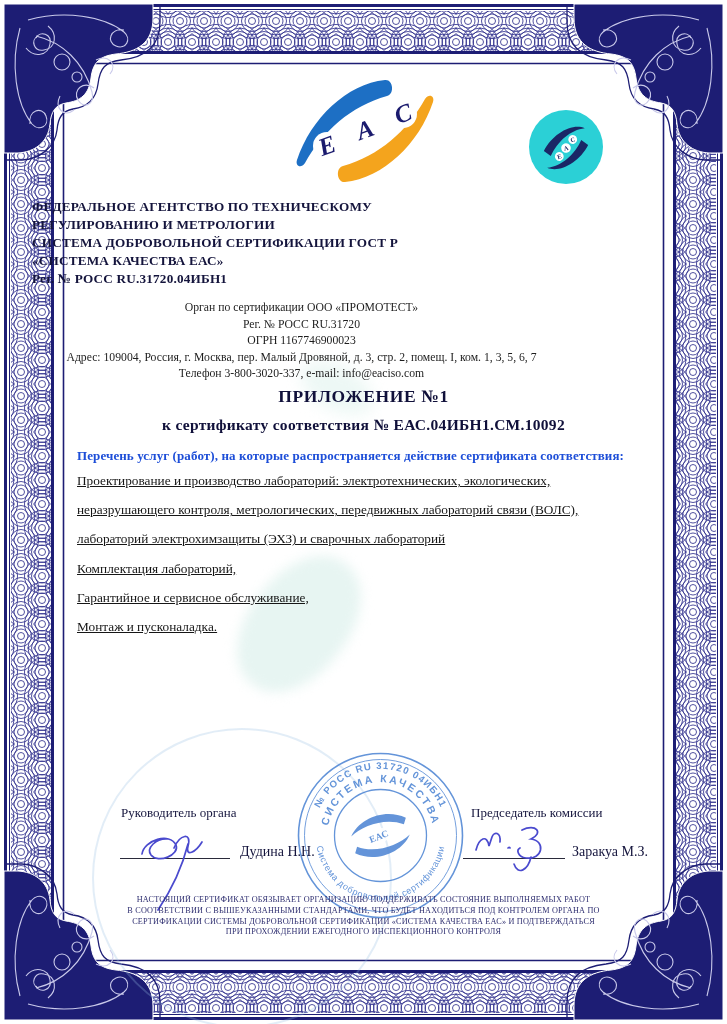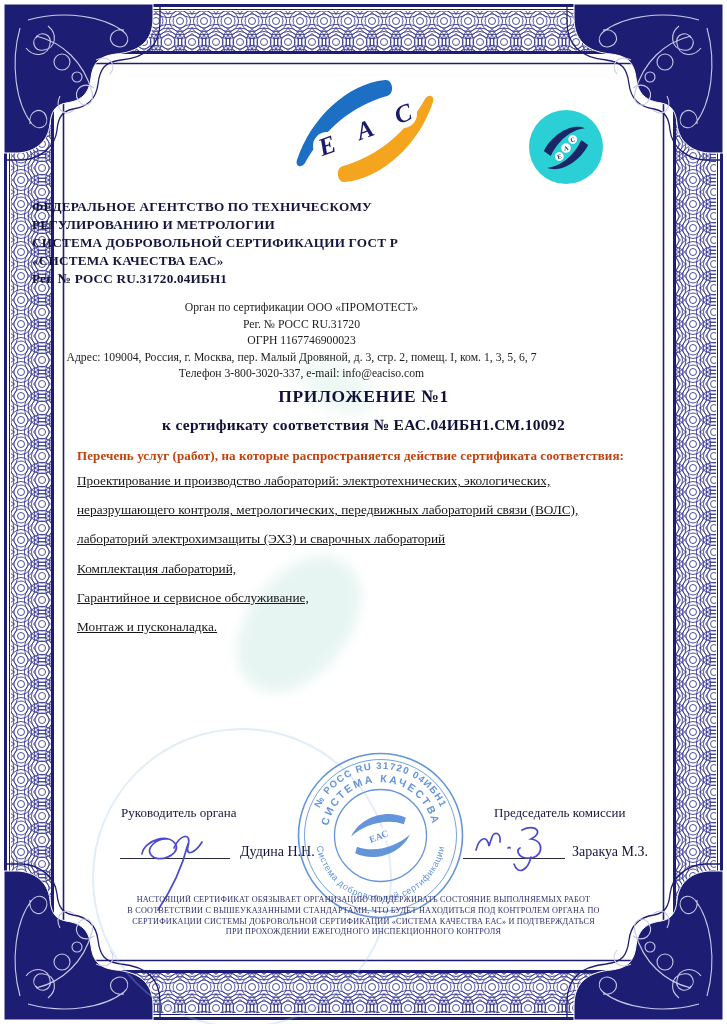--- a/index.html
+++ b/index.html
@@ -9,21 +9,21 @@
   svg{display:block;}
   
   .header-block{top:198px;left:0;width:727px;text-align:left;color:#14143c;
       font-weight:bold;font-size:13.2px;line-height:18px;letter-spacing:.2px;margin-left:32px;}
   .org-block{top:300px;left:0;width:603px;text-align:center;color:#1d1d1d;
       font-size:11.7px;line-height:16.6px;}
   .appendix-title{top:386px;left:0;width:727px;text-align:center;color:#10103a;
       font-weight:bold;font-size:17.5px;letter-spacing:.6px;}
   .appendix-subtitle{top:416px;left:0;width:727px;text-align:center;color:#10103a;
       font-weight:bold;font-size:15.5px;letter-spacing:.3px;}
-  .lead-line{top:448px;left:77px;width:578px;color:#c2410c;
+  .lead-line{top:448px;left:77px;width:578px;color:#1d4ed8;
       font-weight:bold;font-size:13px;letter-spacing:.1px;}
   .services{top:466px;left:77px;width:580px;color:#161616;
       font-size:13.3px;line-height:29.2px;text-decoration:underline;}
   .sig-role{color:#15153d;font-size:13px;}
   .sig-name{color:#15153d;font-size:14px;}
   .sig-line{border-bottom:1.4px solid #2a2a3a;height:0;}
   .footnote{top:895px;left:103px;width:521px;text-align:center;color:#2e2e70;
       font-size:8.2px;line-height:10.8px;letter-spacing:.2px;}
   
   .wm1{top:548px;left:250px;width:98px;height:152px;background:#e7f5f2;
@@ -229,21 +229,21 @@
   <div class="abs sig-line" style="top:858px;left:120px;width:110px"></div>
   <svg class="abs" style="top:820px;left:128px" width="120" height="95" viewBox="0 0 120 95">
     <g fill="none" stroke="#4a4ace" stroke-width="1.7" stroke-linecap="round">
       <path d="M14,34 C16,20 42,12 48,25 C52,35 30,44 23,35 C18,28 28,18 40,19"></path>
       <path d="M46,28 C52,14 64,12 60,26 C57,38 68,32 74,22"></path>
       <path d="M60,24 C54,48 42,72 30,90"></path>
     </g>
   </svg>
   <div class="abs sig-name" style="top:844px;left:240px">Дудина Н.Н.</div>
 
-  <div class="abs sig-role" style="top:805px;left:494px">Председатель комиссии</div>
+  <div class="abs sig-role" style="top:805px;left:471px">Председатель комиссии</div>
   <div class="abs sig-line" style="top:858px;left:463px;width:102px"></div>
   <svg class="abs" style="top:818px;left:468px" width="110" height="60" viewBox="0 0 110 60">
     <g fill="none" stroke="#4a4ace" stroke-width="1.7" stroke-linecap="round">
       <path d="M8,32 C11,20 19,16 21,28 L24,19 C26,13 33,14 32,24"></path>
       <path d="M40,30 C41,29 42,29 42,30"></path>
       <path d="M54,12 C68,5 76,15 63,21 C78,23 75,42 58,40 C50,39 48,32 52,30"></path>
       <path d="M63,39 C60,52 50,58 46,46"></path>
     </g>
   </svg>
   <div class="abs sig-name" style="top:844px;left:572px">Заракуа М.З.</div>

